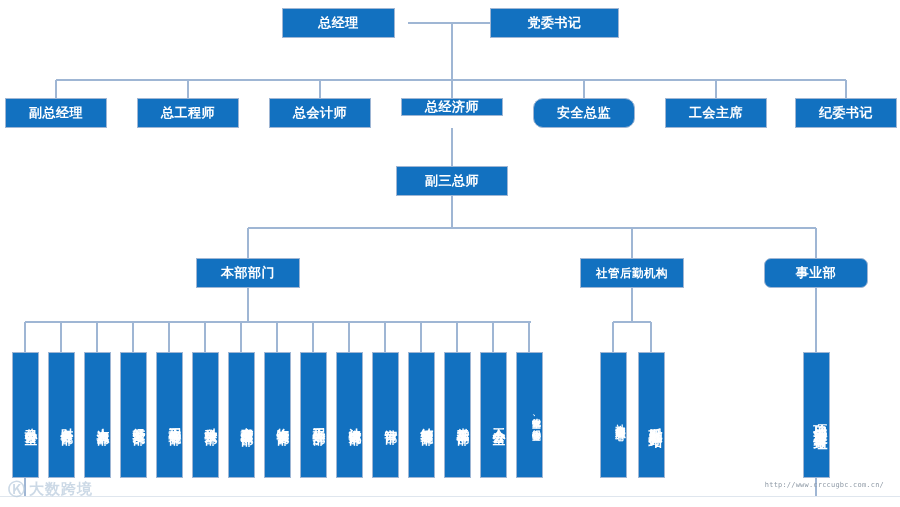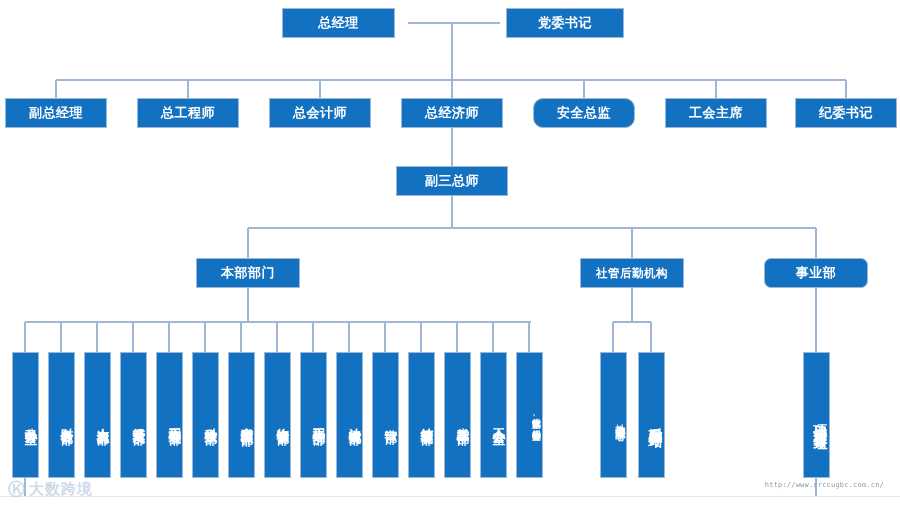--- a/index.html
+++ b/index.html
@@ -140,34 +140,34 @@
       <path d="M816 288 V352"></path>
 
       <path d="M25 478 V496"></path>
       <path d="M816 478 V496"></path>
     </g>
   </svg>
 
   <div class="node h" style="left:282px;top:8px;width:113px;height:30px;">
     <span>总经理</span>
   </div>
-  <div class="node h" style="left:506px;top:8px;width:118px;height:30px;">
+  <div class="node h" style="left:490px;top:8px;width:129px;height:30px;">
     <span>党委书记</span>
   </div>
 
   <div class="node h" style="left:5px;top:98px;width:102px;height:30px;">
     <span>副总经理</span>
   </div>
   <div class="node h" style="left:137px;top:98px;width:102px;height:30px;">
     <span>总工程师</span>
   </div>
   <div class="node h" style="left:269px;top:98px;width:102px;height:30px;">
     <span>总会计师</span>
   </div>
-  <div class="node h" style="left:401px;top:98px;width:102px;height:30px;">
+  <div class="node h" style="left:401px;top:98px;width:102px;height:18px;">
     <span>总经济师</span>
   </div>
   <div class="node h" style="left:533px;top:98px;width:102px;height:30px;border-radius:10px;">
     <span>安全总监</span>
   </div>
   <div class="node h" style="left:665px;top:98px;width:102px;height:30px;">
     <span>工会主席</span>
   </div>
   <div class="node h" style="left:795px;top:98px;width:102px;height:30px;">
     <span>纪委书记</span>

